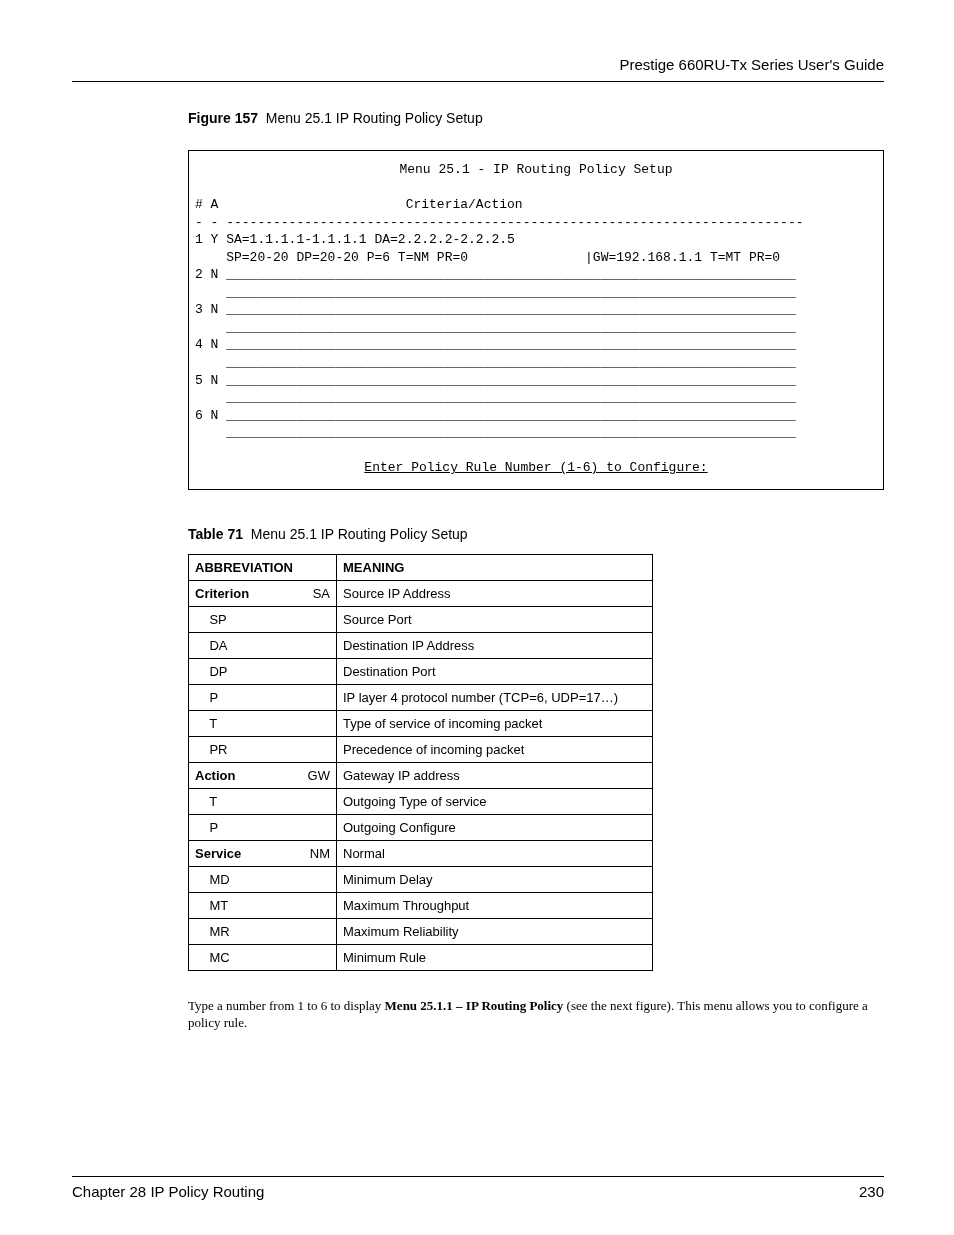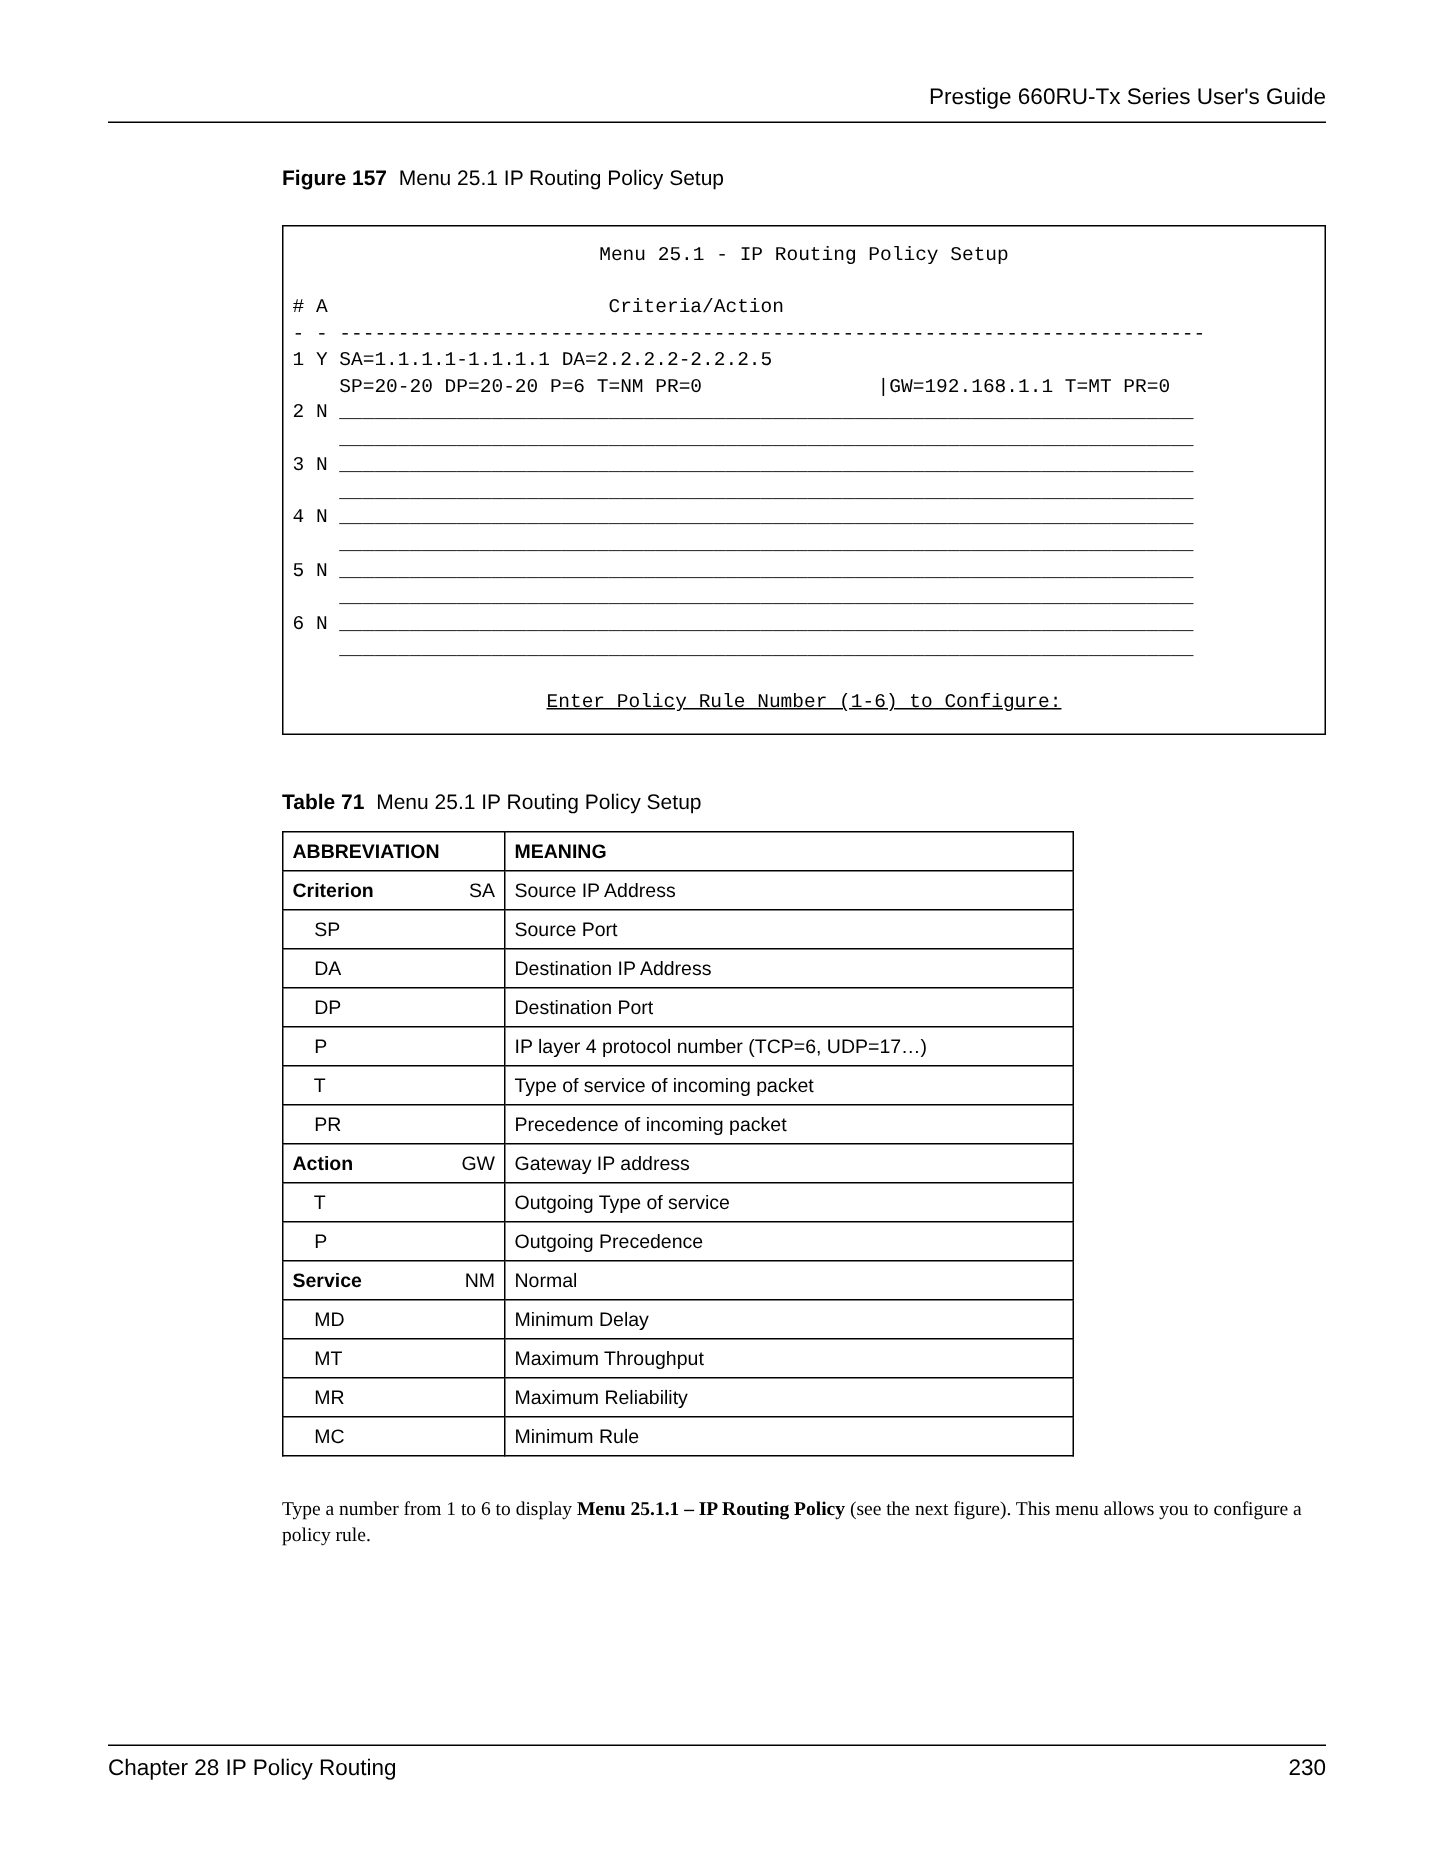--- a/index.html
+++ b/index.html
@@ -52,21 +52,21 @@
     font-family: Arial, Helvetica, sans-serif;
     font-size: 14px;
     margin-top: 36px;
     margin-bottom: 12px;
   }
   .table-caption .bold { font-weight: bold; }
   table.abbr {
     border-collapse: collapse;
     font-family: Arial, Helvetica, sans-serif;
     font-size: 13px;
-    width: 528px;
+    width: 465px;
   }
   table.abbr th, table.abbr td {
     border: 1px solid #000;
     padding: 5px 6px;
     text-align: left;
     vertical-align: middle;
   }
   table.abbr th {
     font-weight: bold;
   }
@@ -75,21 +75,21 @@
   .col-abbr-bold { font-weight: bold; }
   .body-paragraph {
     margin-top: 26px;
     font-size: 13px;
     line-height: 1.35;
   }
   .footer {
     position: absolute;
     left: 72px;
     right: 70px;
-    bottom: 48px;
+    bottom: 35px;
     margin-top: 28px;
   }
   .hr-bottom {
     border: none;
     border-top: 1.5px solid #000;
     margin: 0 0 6px 0;
   }
   .footer-row {
     font-family: Arial, Helvetica, sans-serif;
     font-size: 15px;
@@ -172,21 +172,21 @@
           <tr>
             <td><span class="col-abbr-left col-abbr-bold" style="white-space: pre;">Action</span><span class="col-abbr-right">GW</span></td>
             <td>Gateway IP address</td>
           </tr>
           <tr>
             <td><span class="col-abbr-left" style="white-space: pre;">    T</span></td>
             <td>Outgoing Type of service</td>
           </tr>
           <tr>
             <td><span class="col-abbr-left" style="white-space: pre;">    P</span></td>
-            <td>Outgoing Precedence</td>
+            <td>Outgoing Configure</td>
           </tr>
           <tr>
             <td><span class="col-abbr-left col-abbr-bold" style="white-space: pre;">Service</span><span class="col-abbr-right">NM</span></td>
             <td>Normal</td>
           </tr>
           <tr>
             <td><span class="col-abbr-left" style="white-space: pre;">    MD</span></td>
             <td>Minimum Delay</td>
           </tr>
           <tr>

